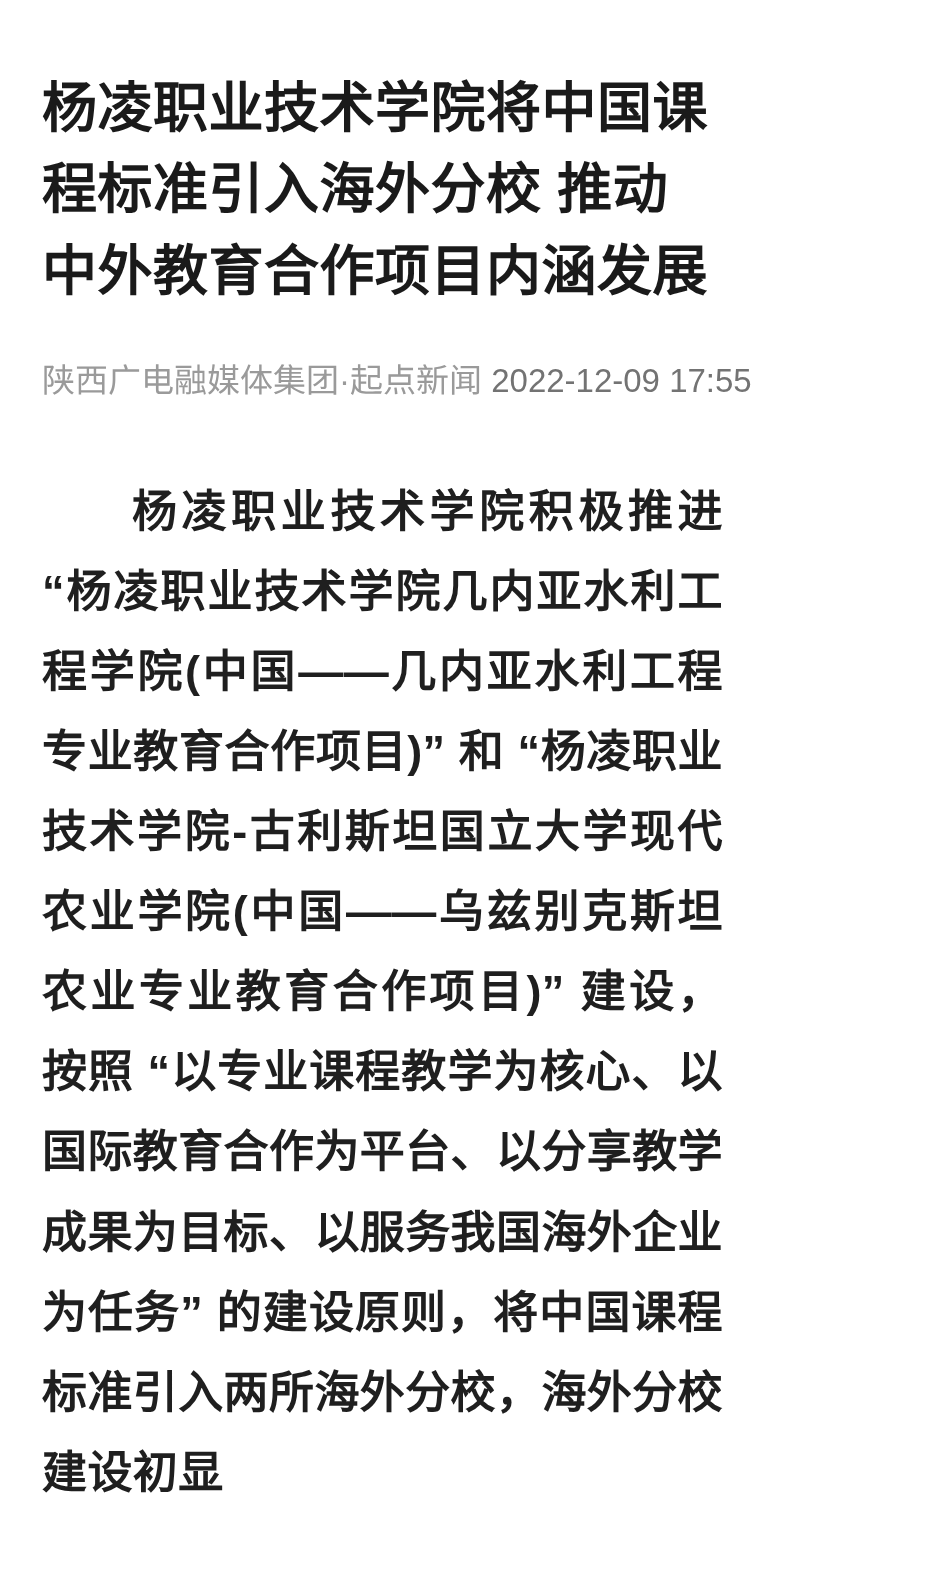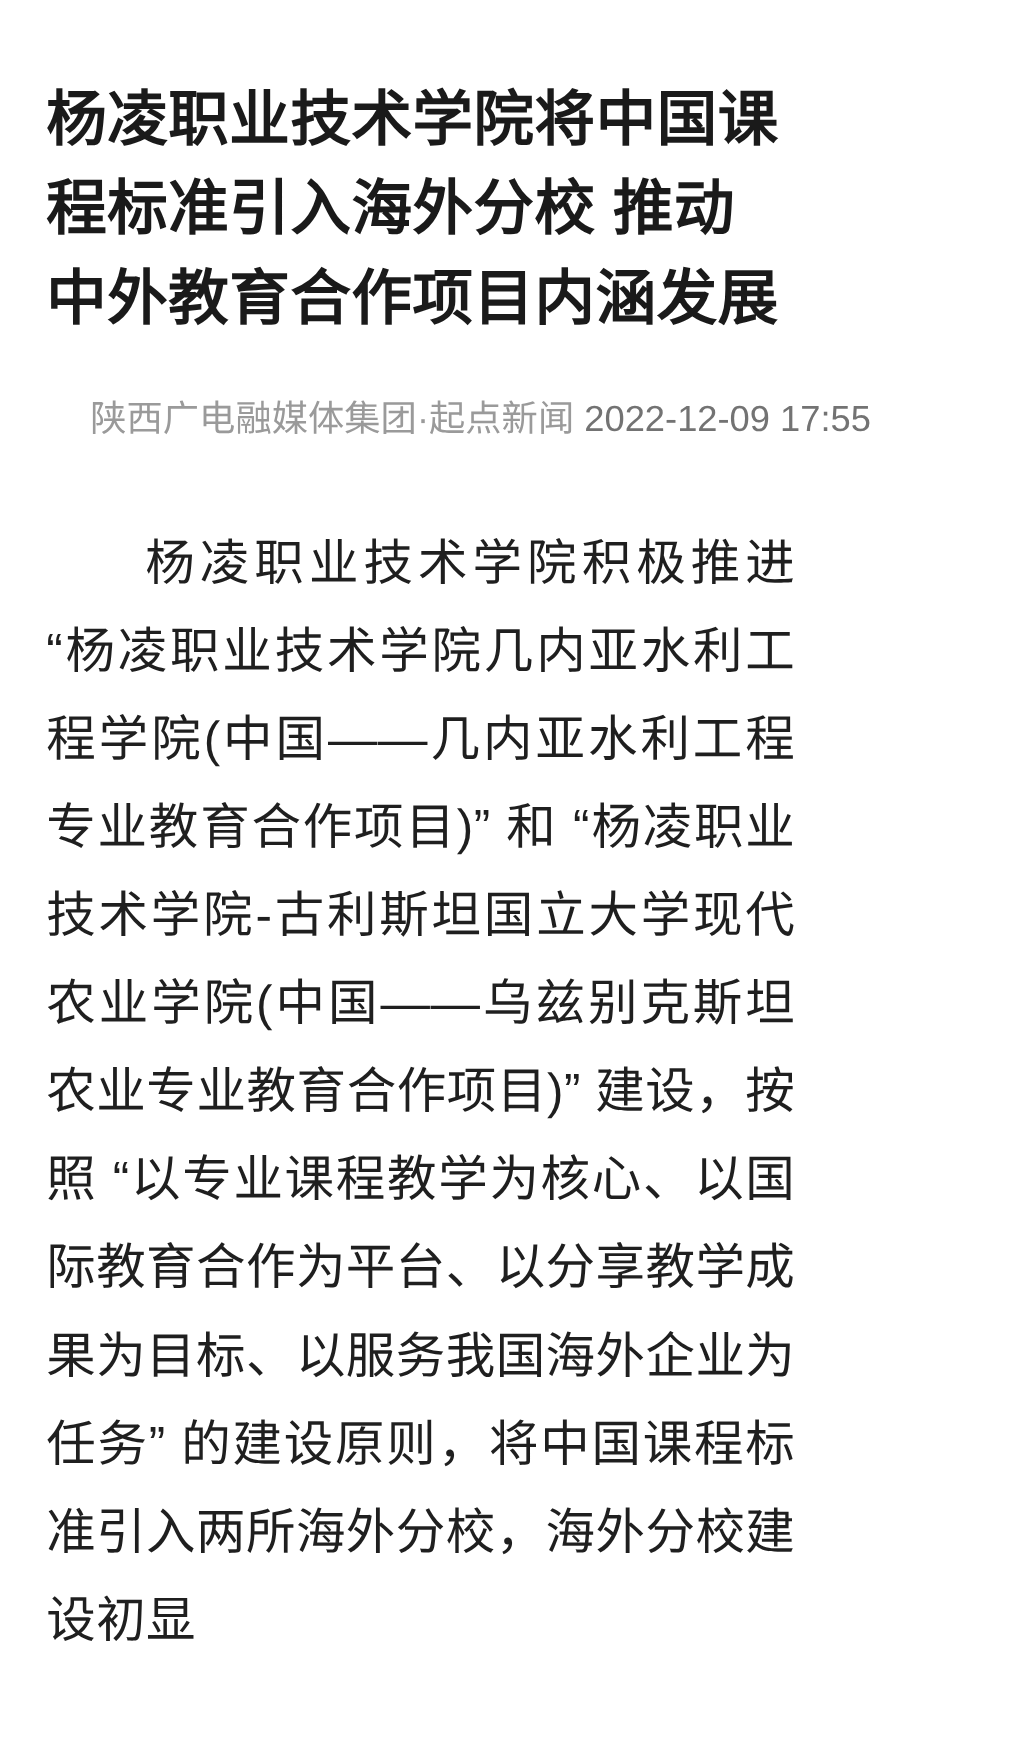--- a/index.html
+++ b/index.html
@@ -34,27 +34,27 @@
   .article-meta {
     margin-top: 44px;
     font-size: 33px;
     line-height: 1.5;
     color: #9a9a9a;
     font-weight: 400;
     white-space: nowrap;
   }
   .meta-source {
     color: #9a9a9a;
-    margin-left: 40px;
   }
   .meta-time {
     color: #737373;
   }
   .article-body {
     margin-top: 66px;
+    font-weight: bold;
   }
   .article-paragraph {
     font-size: 45px;
     line-height: 1.78;
     color: #1f1f1f;
     text-indent: 2em;
     margin: 0 0 28px 0;
     text-align: justify;
     word-break: break-word;
     letter-spacing: 0.4px;

